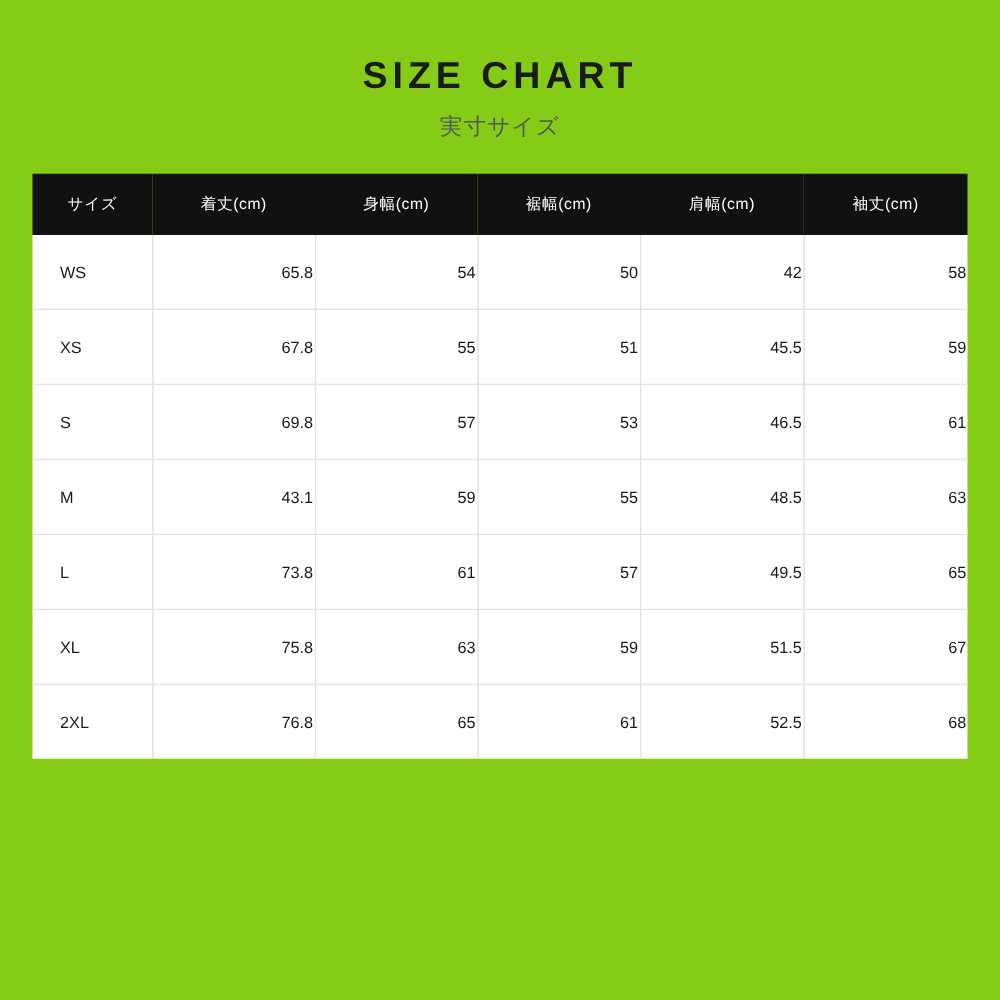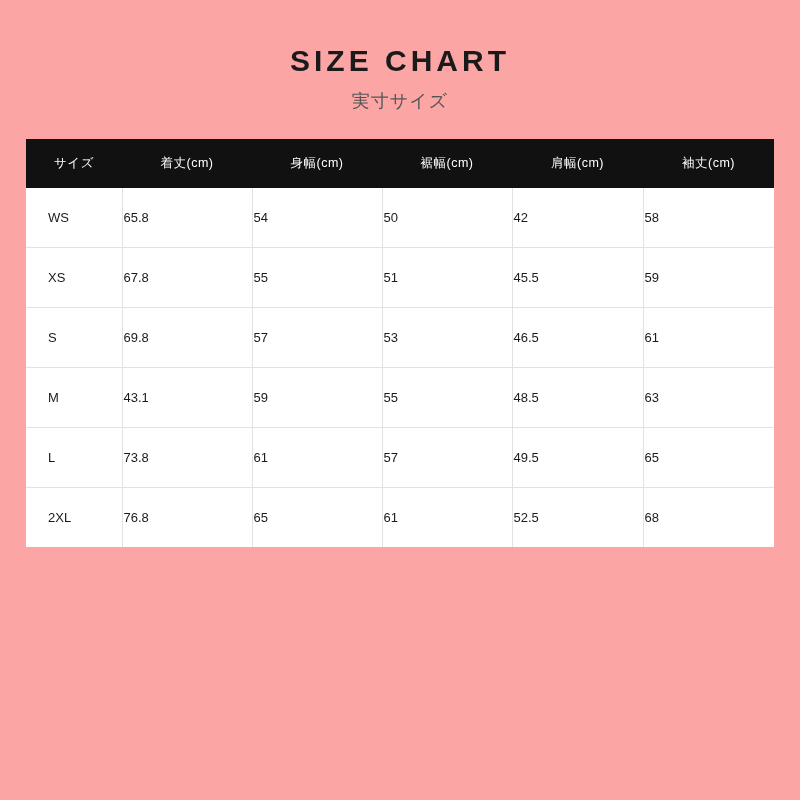--- a/index.html
+++ b/index.html
@@ -12,21 +12,21 @@
     height: 800px;
     font-family: "Liberation Sans", "DejaVu Sans", sans-serif;
     color: #1a1a1a;
     -webkit-font-smoothing: antialiased;
   }
   .page {
     width: 800px;
     height: 800px;
     box-sizing: border-box;
     position: relative;
-    background: #fca5a5;
+    background: #84cc16;
   }
   .header {
     text-align: center;
     padding-top: 44px;
   }
   .title {
     font-size: 30px;
     font-weight: 700;
     letter-spacing: 4px;
     color: #1a1a1a;
@@ -65,21 +65,21 @@
     font-weight: 400;
     height: 47px;
     text-align: center;
     vertical-align: middle;
     letter-spacing: 0.5px;
     border: none;
   }
   tbody td {
     height: 57px;
     font-size: 13px;
-    text-align: left;
+    text-align: right;
     vertical-align: middle;
     color: #1a1a1a;
     border-bottom: 1px solid #e2e2e2;
     border-right: 1px solid #e2e2e2;
     background: #ffffff;
   }
   tbody td:last-child {
     border-right: none;
   }
   tbody td.size-col {
@@ -156,20 +156,28 @@
         </tr>
         <tr>
           <td class="size-col">L</td>
           <td>73.8</td>
           <td>61</td>
           <td>57</td>
           <td>49.5</td>
           <td>65</td>
         </tr>
         <tr>
+          <td class="size-col">XL</td>
+          <td>75.8</td>
+          <td>63</td>
+          <td>59</td>
+          <td>51.5</td>
+          <td>67</td>
+        </tr>
+        <tr>
           <td class="size-col">2XL</td>
           <td>76.8</td>
           <td>65</td>
           <td>61</td>
           <td>52.5</td>
           <td>68</td>
         </tr>
       </tbody>
     </table>
   </div>

